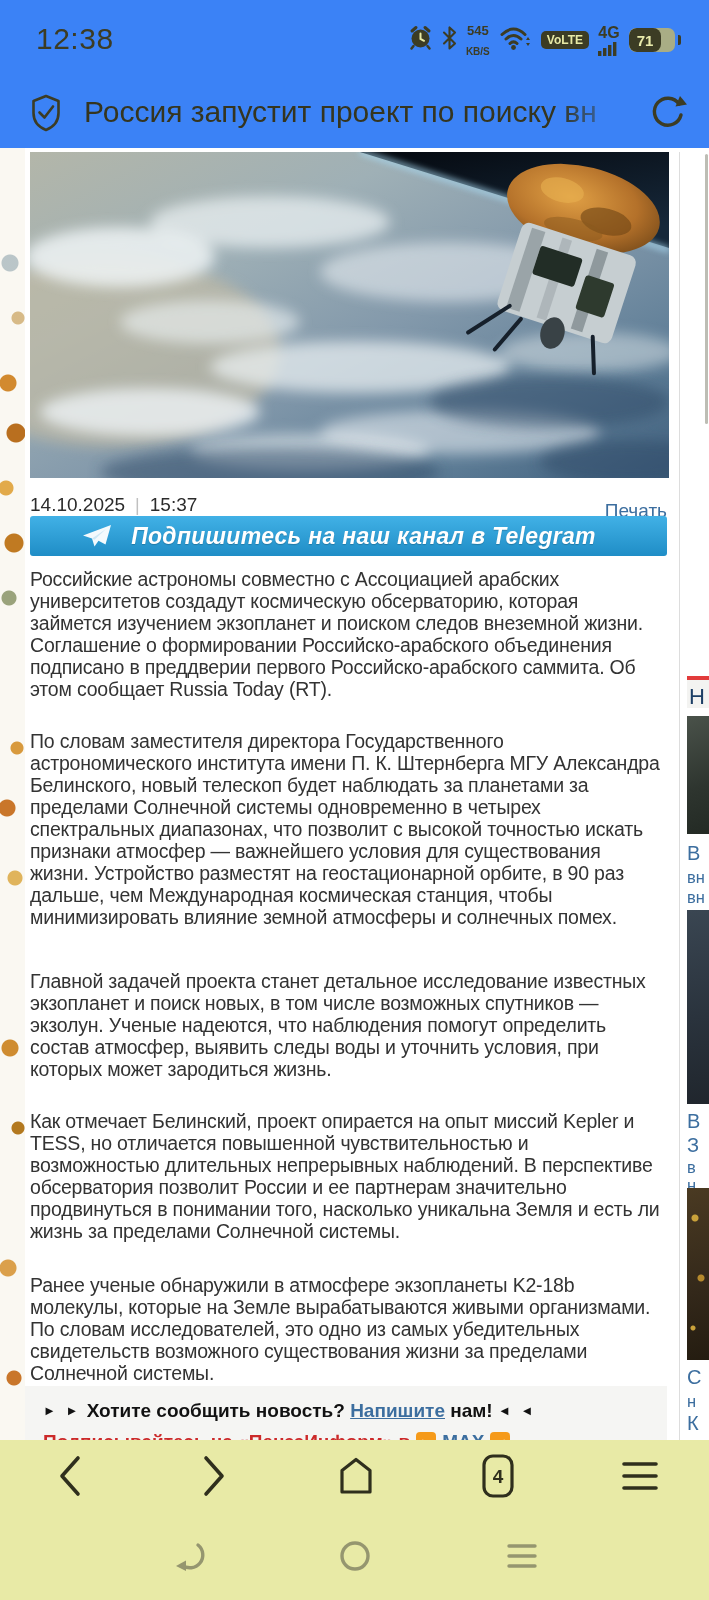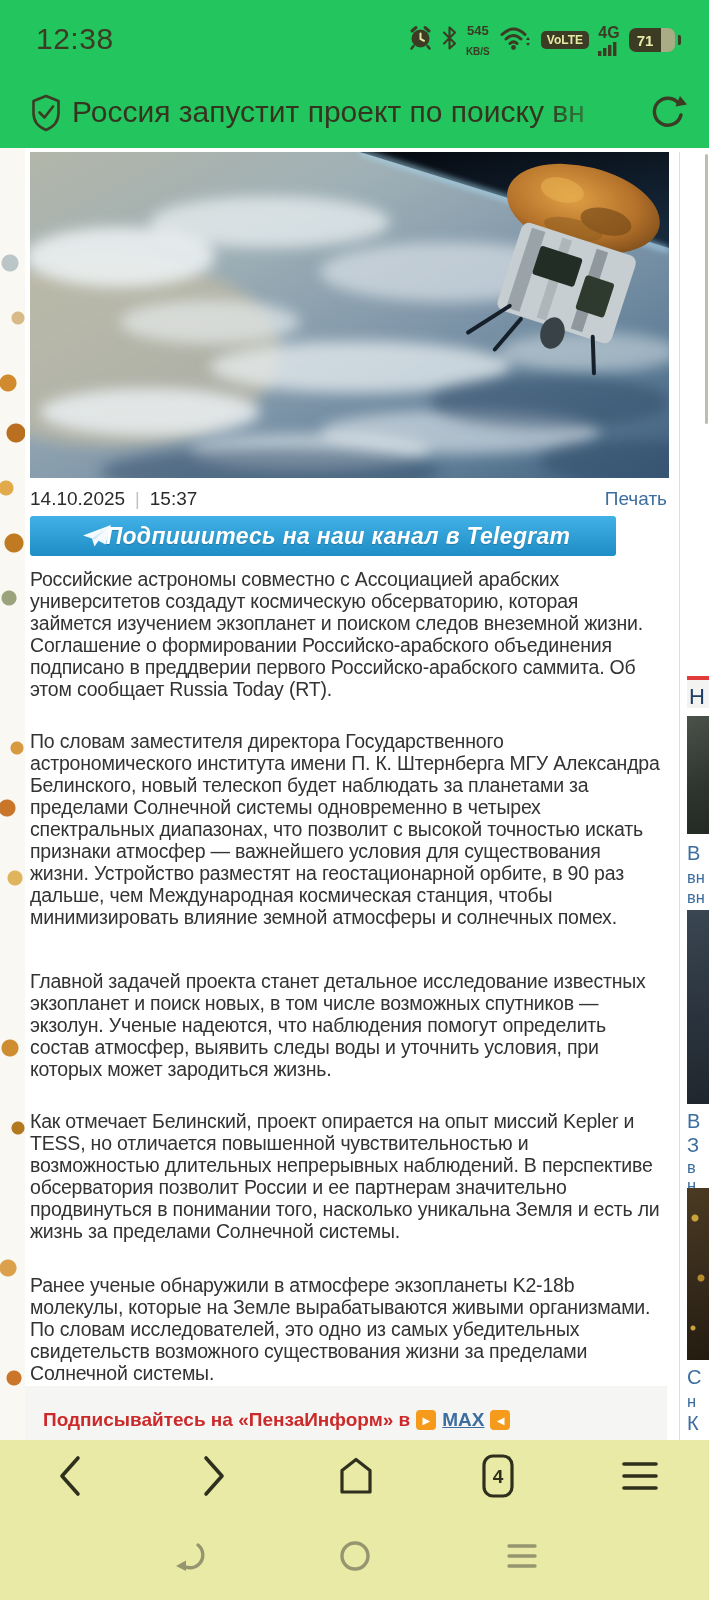--- a/index.html
+++ b/index.html
@@ -1,35 +1,35 @@
 <!DOCTYPE html>
 <html><head>
 <meta charset="utf-8">
 <style>
   html,body{margin:0;padding:0;background:#555;}
   .screen{position:relative;width:709px;height:1600px;background:#fff;overflow:hidden;
           font-family:"Liberation Sans","DejaVu Sans",sans-serif;}
   
-  .chrome-top{position:absolute;left:0;top:0;width:709px;height:148px;background:#22c55e;}
+  .chrome-top{position:absolute;left:0;top:0;width:709px;height:148px;background:#3b82f6;}
   .status-bar{position:absolute;left:0;top:22px;width:709px;height:36px;}
   .sb-time{position:absolute;left:36px;top:0;font-size:30px;font-weight:500;color:#3c3c24;letter-spacing:.5px;}
   .sb-icons{position:absolute;right:28px;top:0;height:36px;display:flex;align-items:center;gap:9px;}
   .kbs{display:flex;flex-direction:column;align-items:center;line-height:1;color:#3c3c24;font-weight:700;}
   .kbs .v{font-size:13px;} .kbs .u{font-size:10px;margin-top:10px;}
   .volte-badge{background:#3c3c24;color:#e8eaa6;font-size:12px;font-weight:700;
                padding:3px 6px;border-radius:5px;line-height:1;}
   .sig{display:flex;flex-direction:column;align-items:center;line-height:1;color:#3c3c24;}
   .sig .g{font-size:16px;font-weight:700;margin-bottom:1px;}
   .battery{position:relative;width:46px;height:24px;border-radius:7px;background:#a9ad85;overflow:hidden;}
   .battery .fill{position:absolute;left:0;top:0;width:70%;height:100%;background:#3c3c24;
-                 display:flex;align-items:center;justify-content:center;}
+                 display:flex;align-items:center;justify-content:center;border-radius:8px;}
   .battery .fill span{color:#e9ebab;font-size:15px;font-weight:700;}
   .bat-nub{width:3px;height:10px;background:#3c3c24;border-radius:0 2px 2px 0;margin-left:-6px;}
   .url-bar{position:absolute;left:0;top:84px;width:709px;height:56px;display:flex;align-items:center;}
-  .url-title-wrap{position:absolute;left:72px;top:0;width:552px;height:56px;display:flex;align-items:center;overflow:hidden;
+  .url-title-wrap{position:absolute;left:84px;top:0;width:552px;height:56px;display:flex;align-items:center;overflow:hidden;
      -webkit-mask-image:linear-gradient(90deg,#000 86%,rgba(0,0,0,0) 99%);
              mask-image:linear-gradient(90deg,#000 86%,rgba(0,0,0,0) 99%);}
   .url-title{font-size:30px;color:#35351f;white-space:nowrap;}
   .shield{position:absolute;left:28px;top:9px;}
   .refresh{position:absolute;right:22px;top:10px;}
   
   .viewport{position:absolute;left:0;top:148px;width:709px;height:1292px;background:#fff;overflow:hidden;}
   .bg-strip{position:absolute;left:0;top:0;width:25px;height:1292px;background:
      radial-gradient(circle at 10px 115px,rgba(170,185,190,.8) 0 8px,rgba(170,185,190,0) 9px),
      radial-gradient(circle at 18px 170px,rgba(200,160,90,.7) 0 6px,rgba(200,160,90,0) 7px),
@@ -44,22 +44,22 @@
      radial-gradient(circle at 10px 900px,#cf8c30 0 8px,rgba(207,140,48,0) 9px),
      radial-gradient(circle at 18px 980px,#b3791f 0 6px,rgba(179,121,31,0) 7px),
      radial-gradient(circle at 8px 1120px,#dba04b 0 8px,rgba(219,160,75,0) 9px),
      radial-gradient(circle at 14px 1230px,#c9762a 0 7px,rgba(201,118,42,0) 8px),
      #faf8f2;}
   .main-col{position:absolute;left:25px;top:0;width:654px;height:1292px;background:#fff;}
   .hero{position:absolute;left:5px;top:4px;width:639px;height:326px;display:block;}
   .date-row{position:absolute;left:5px;top:340px;width:637px;display:flex;align-items:center;
             font-size:19px;color:#2b2b2b;}
   .date-sep{color:#c0c0c0;margin:0 10px;font-size:18px;}
-  .print-link{margin-left:auto;color:#3c6e9f;}
-  .tg-banner{position:absolute;left:5px;top:368px;width:586px;height:40px;border-radius:3px;
+  .print-link{margin-left:auto;color:#3c6e9f;margin-top:12px;}
+  .tg-banner{position:absolute;left:5px;top:368px;width:637px;height:40px;border-radius:3px;
              background:linear-gradient(#41b1e6,#1f8dc6);display:flex;align-items:center;}
   .tg-plane{position:absolute;left:52px;top:8px;}
   .tg-text{width:100%;text-align:center;color:#fff;font-size:23px;font-weight:700;font-style:italic;
            padding-left:30px;letter-spacing:.3px;text-shadow:0 1px 1px rgba(0,0,0,.2);}
   .para{position:absolute;left:5px;width:631px;margin:0;font-size:19.5px;line-height:22px;
         letter-spacing:-0.2px;color:#333;}
   .p1{top:420px;} .p2{top:582px;} .p3{top:822px;} .p4{top:962px;} .p5{top:1126px;}
   .footer-box{position:absolute;left:0;top:1238px;width:642px;height:76px;background:#f5f5f3;
               padding:14px 0 0 18px;box-sizing:border-box;}
   .fb-row1{font-size:19px;font-weight:700;color:#111;}
@@ -250,20 +250,27 @@
         <span class="tg-text">Подпишитесь на наш канал в Telegram</span>
       </div>
 
       <p class="para p1">Российские астрономы совместно с Ассоциацией арабских университетов создадут космическую обсерваторию, которая займется изучением экзопланет и поиском следов внеземной жизни. Соглашение о формировании Российско-арабского объединения подписано в преддверии первого Российско-арабского саммита. Об этом сообщает Russia Today (RT).</p>
       <p class="para p2">По словам заместителя директора Государственного астрономического института имени П. К. Штернберга МГУ Александра Белинского, новый телескоп будет наблюдать за планетами за пределами Солнечной системы одновременно в четырех спектральных диапазонах, что позволит с высокой точностью искать признаки атмосфер — важнейшего условия для существования жизни. Устройство разместят на геостационарной орбите, в 90 раз дальше, чем Международная космическая станция, чтобы минимизировать влияние земной атмосферы и солнечных помех.</p>
       <p class="para p4">Как отмечает Белинский, проект опирается на опыт миссий Kepler и TESS, но отличается повышенной чувствительностью и возможностью длительных непрерывных наблюдений. В перспективе обсерватория позволит России и ее партнерам значительно продвинуться в понимании того, насколько уникальна Земля и есть ли жизнь за пределами Солнечной системы.</p>
       <p class="para p3">Главной задачей проекта станет детальное исследование известных экзопланет и поиск новых, в том числе возможных спутников — экзолун. Ученые надеются, что наблюдения помогут определить состав атмосфер, выявить следы воды и уточнить условия, при которых может зародиться жизнь.</p>
       <p class="para p5">Ранее ученые обнаружили в атмосфере экзопланеты K2-18b молекулы, которые на Земле вырабатываются живыми организмами. По словам исследователей, это одно из самых убедительных свидетельств возможного существования жизни за пределами Солнечной системы.</p>
 
       <div class="footer-box">
+        <div class="fb-row1">
+          <span class="arr">► ►</span>
+          <span>Хотите сообщить новость?</span>
+          <span class="fb-link">Напишите</span>
+          <span>нам!</span>
+          <span class="arr">◄ ◄</span>
+        </div>
         <div class="fb-row2">
           <span>Подписывайтесь на «ПензаИнформ» в</span>
           <span class="max-btn">▶</span>
           <span class="max-link">MAX</span>
           <span class="max-btn">◀</span>
         </div>
       </div>
     </div>
 
     <div class="sb-border"></div>

